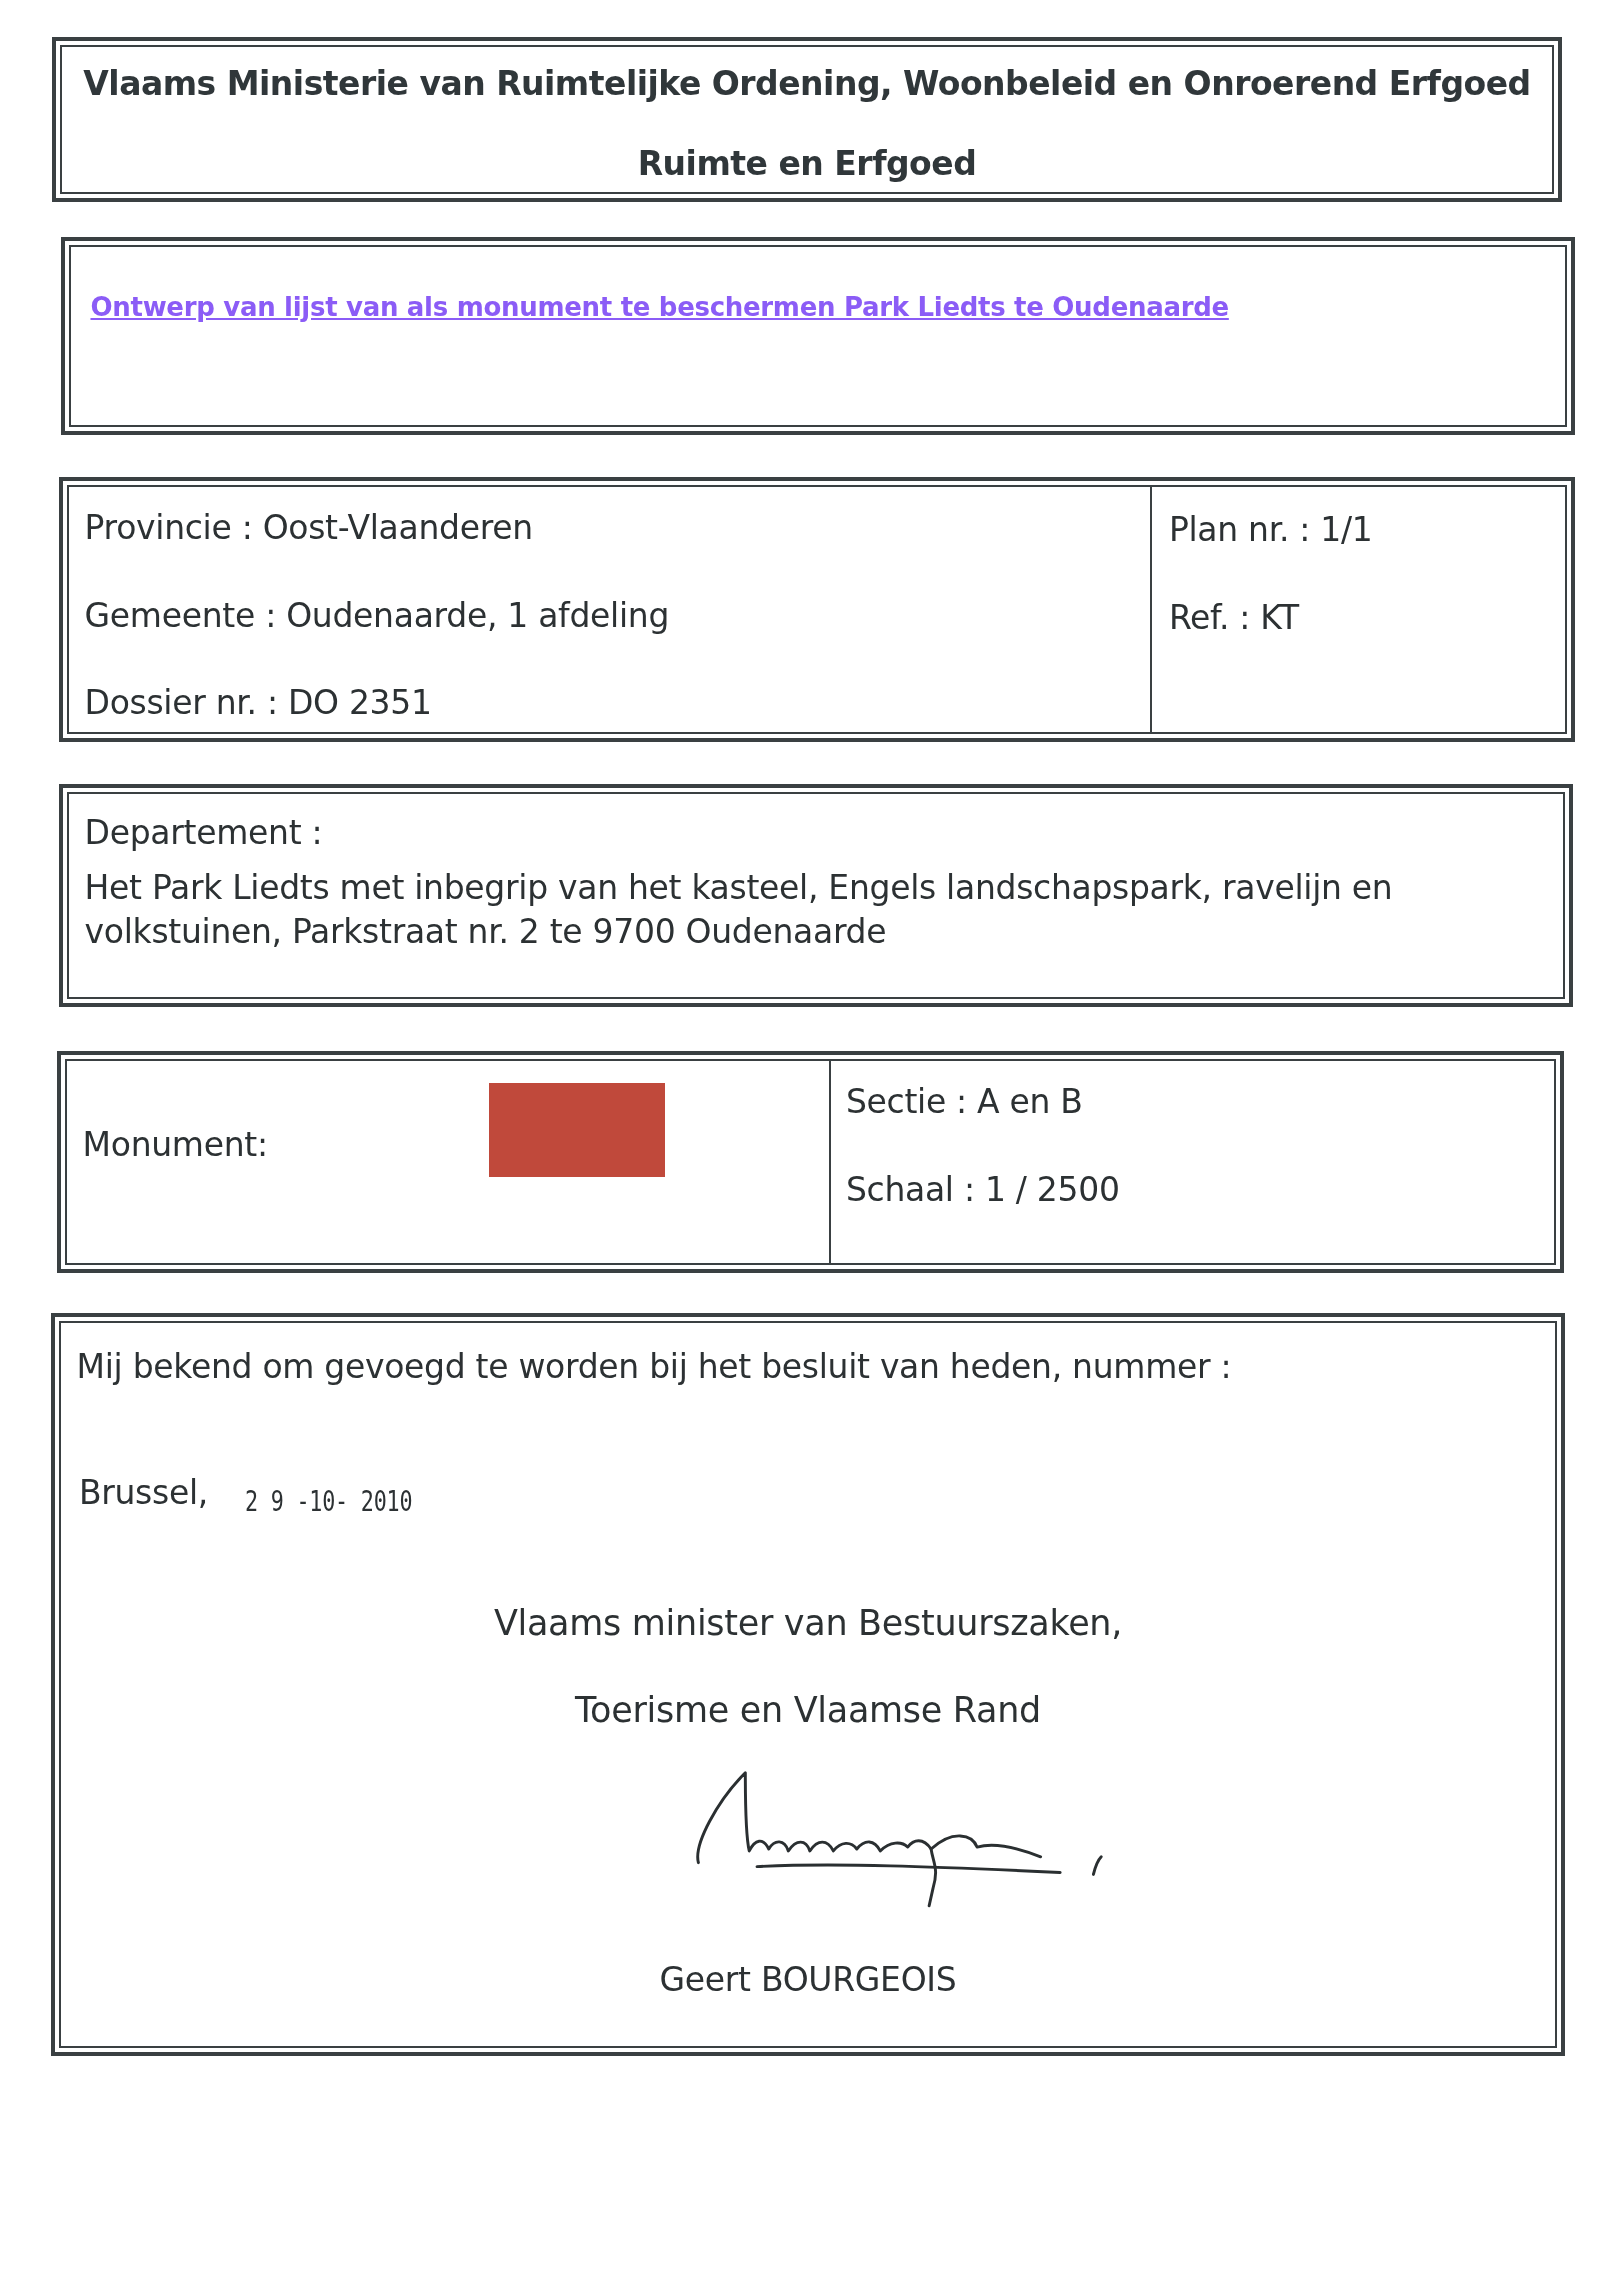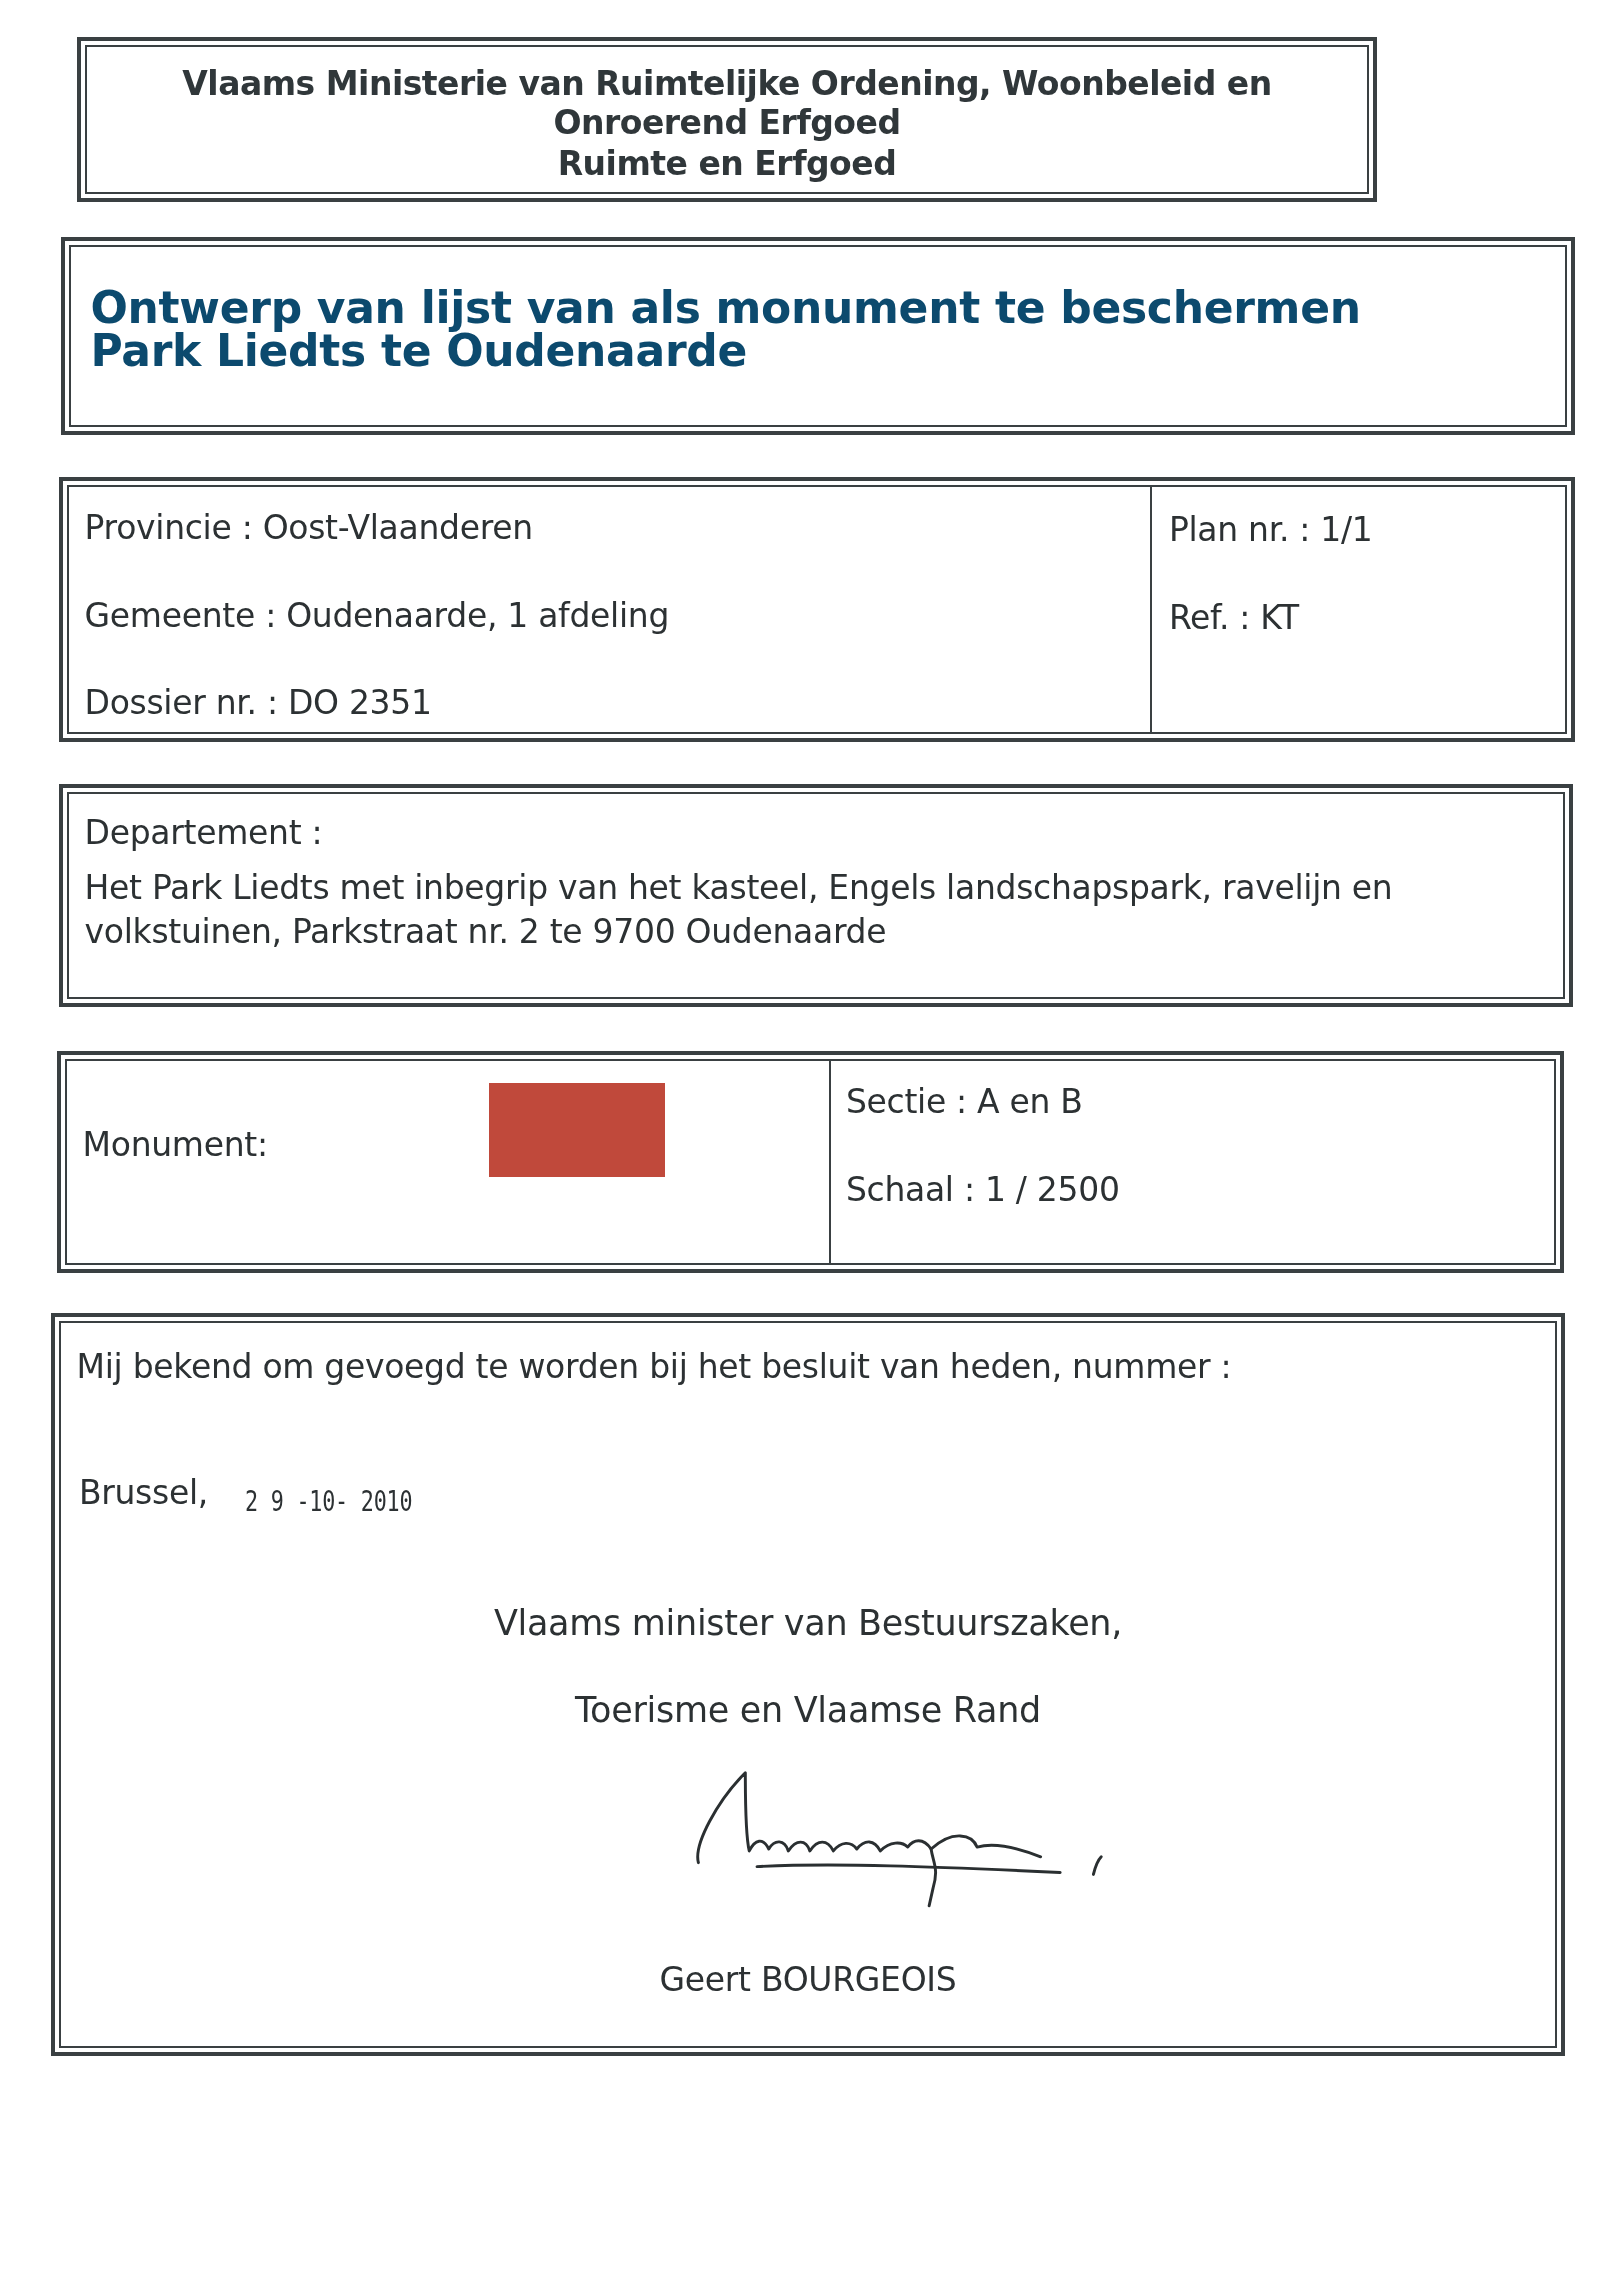--- a/index.html
+++ b/index.html
@@ -10,31 +10,31 @@
   .box {
     position: absolute; box-sizing: border-box;
     border: 4.9px solid #3a4042;
     padding: 3.9px;
   }
   .box > .inner {
     width: 100%; height: 100%; box-sizing: border-box;
     border: 2.9px solid #3a4042; position: relative;
   }
   .hdr-line { position: absolute; left: 0; right: 0; text-align: center; font-weight: bold; font-size: 33px; letter-spacing: -0.5px; color: #30373a; }
-  .title { position: absolute; left: 19.6px; top: 44px; font-weight: bold; font-size: 44px; line-height: 43px; color: #0c4a6e; width: 1372px; letter-spacing: -0.3px; }
+  .title { position: absolute; left: 19.6px; top: 44px; font-weight: bold; font-size: 26px; line-height: 43px; color: #8b5cf6; width: 1372px; letter-spacing: -0.3px; text-decoration: underline; }
   .txt { position: absolute; font-size: 33px; color: #2c3133; white-space: nowrap; letter-spacing: -0.3px; }
   .vdiv { position: absolute; top: 0; bottom: 0; width: 2px; background: #3a4042; }
   .swatch { position: absolute; background: #c0493b; }
   .center { position: absolute; left: 0; right: 0; text-align: center; font-size: 35px; color: #2c3133; letter-spacing: -0.3px; }
   .stamp { font-family: "DejaVu Sans Mono", monospace; font-size: 29px; transform: scaleX(0.75); transform-origin: left; display: inline-block; }
 </style>
 </head>
 <body>
 
-<div class="box" style="left:77px; top:37px; width:1300px; height:165px;">
+<div class="box" style="left:52px; top:37px; width:1510px; height:165px;">
   <div class="inner">
     <div class="hdr-line" style="top:16.7px;">Vlaams Ministerie van Ruimtelijke Ordening, Woonbeleid en Onroerend Erfgoed</div>
     <div class="hdr-line" style="top:97px;">Ruimte en Erfgoed</div>
   </div>
 </div>
 
 <div class="box" style="left:61px; top:237px; width:1514px; height:198px;">
   <div class="inner">
     <div class="title" style="top:39px; left:19.6px; width:1313px;">Ontwerp van lijst van als monument te beschermen Park Liedts te Oudenaarde</div>
   </div>

